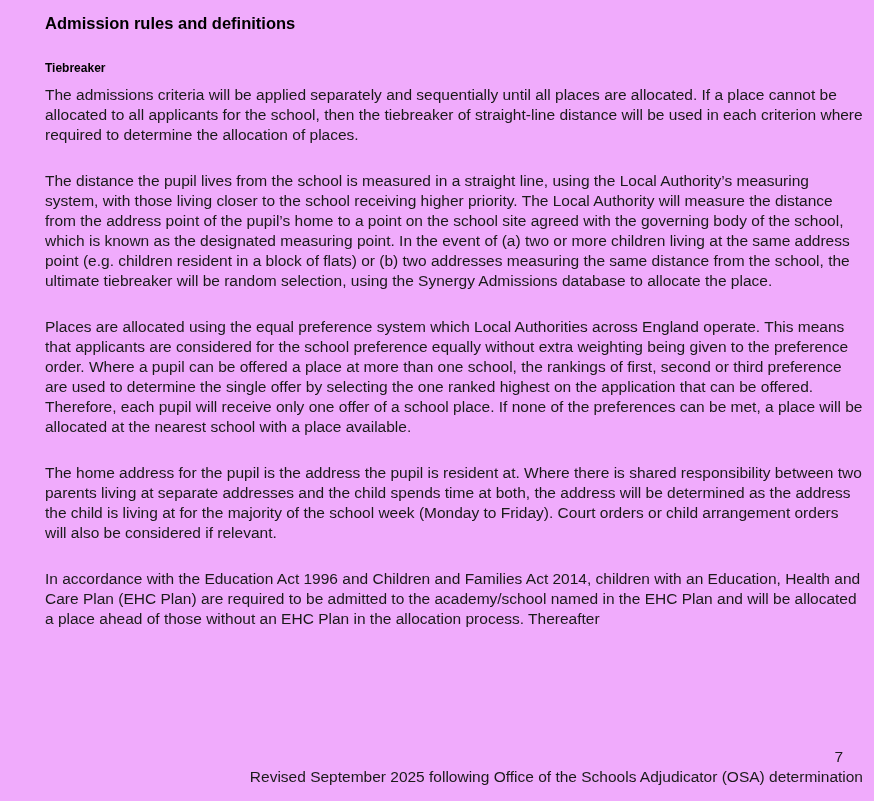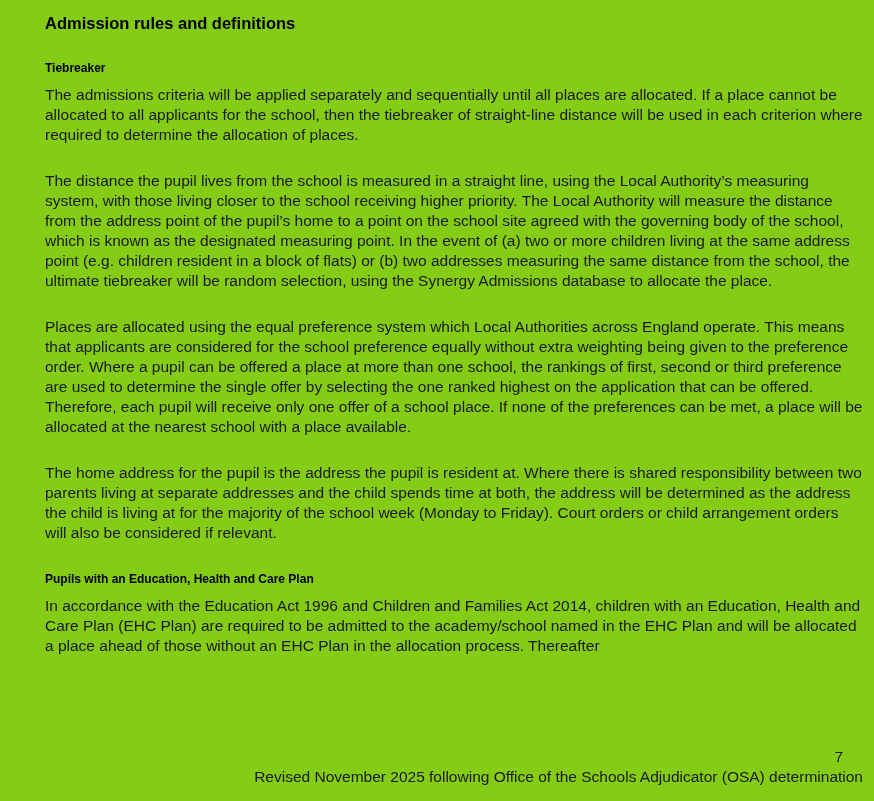--- a/index.html
+++ b/index.html
@@ -6,21 +6,21 @@
     margin: 0;
     padding: 0;
     background: #ffffff;
     font-family: "Liberation Sans", "DejaVu Sans", sans-serif;
     color: #1a1a1a;
   }
   .page {
     position: relative;
     width: 874px;
     height: 801px;
-    background: #84cc16;
+    background: #f0abfc;
     overflow: hidden;
     box-sizing: border-box;
     padding-top: 12px;
   }
   .content {
     margin-left: 45px;
     width: 818px;
   }
   .h1 {
     font-size: 16.5px;
@@ -79,23 +79,22 @@
 
     <p class="para">The admissions criteria will be applied separately and sequentially until all places are allocated. If a place cannot be allocated to all applicants for the school, then the tiebreaker of straight-line distance will be used in each criterion where required to determine the allocation of places.</p>
 
     <p class="para">The distance the pupil lives from the school is measured in a straight line, using the Local Authority’s measuring system, with those living closer to the school receiving higher priority. The Local Authority will measure the distance from the address point of the pupil’s home to a point on the school site agreed with the governing body of the school, which is known as the designated measuring point. In the event of (a) two or more children living at the same address point (e.g. children resident in a block of flats) or (b) two addresses measuring the same distance from the school, the ultimate tiebreaker will be random selection, using the Synergy Admissions database to allocate the place.</p>
 
     <p class="para">Places are allocated using the equal preference system which Local Authorities across England operate. This means that applicants are considered for the school preference equally without extra weighting being given to the preference order. Where a pupil can be offered a place at more than one school, the rankings of first, second or third preference are used to determine the single offer by selecting the one ranked highest on the application that can be offered. Therefore, each pupil will receive only one offer of a school place. If none of the preferences can be met, a place will be allocated at the nearest school with a place available.</p>
 
 
     <p class="para">The home address for the pupil is the address the pupil is resident at. Where there is shared responsibility between two parents living at separate addresses and the child spends time at both, the address will be determined as the address the child is living at for the majority of the school week (Monday to Friday). Court orders or child arrangement orders will also be considered if relevant.</p>
 
-    <div class="h3">Pupils with an Education, Health and Care Plan</div>
 
     <p class="para">In accordance with the Education Act 1996 and Children and Families Act 2014, children with an Education, Health and Care Plan (EHC Plan) are required to be admitted to the academy/school named in the EHC Plan and will be allocated a place ahead of those without an EHC Plan in the allocation process. Thereafter</p>
 
   </div>
 
   <div class="footer">
     <div class="page-number">7</div>
-    <div class="revision-note">Revised November 2025 following Office of the Schools Adjudicator (OSA) determination</div>
+    <div class="revision-note">Revised September 2025 following Office of the Schools Adjudicator (OSA) determination</div>
   </div>
 </div>
 
 </body></html>

